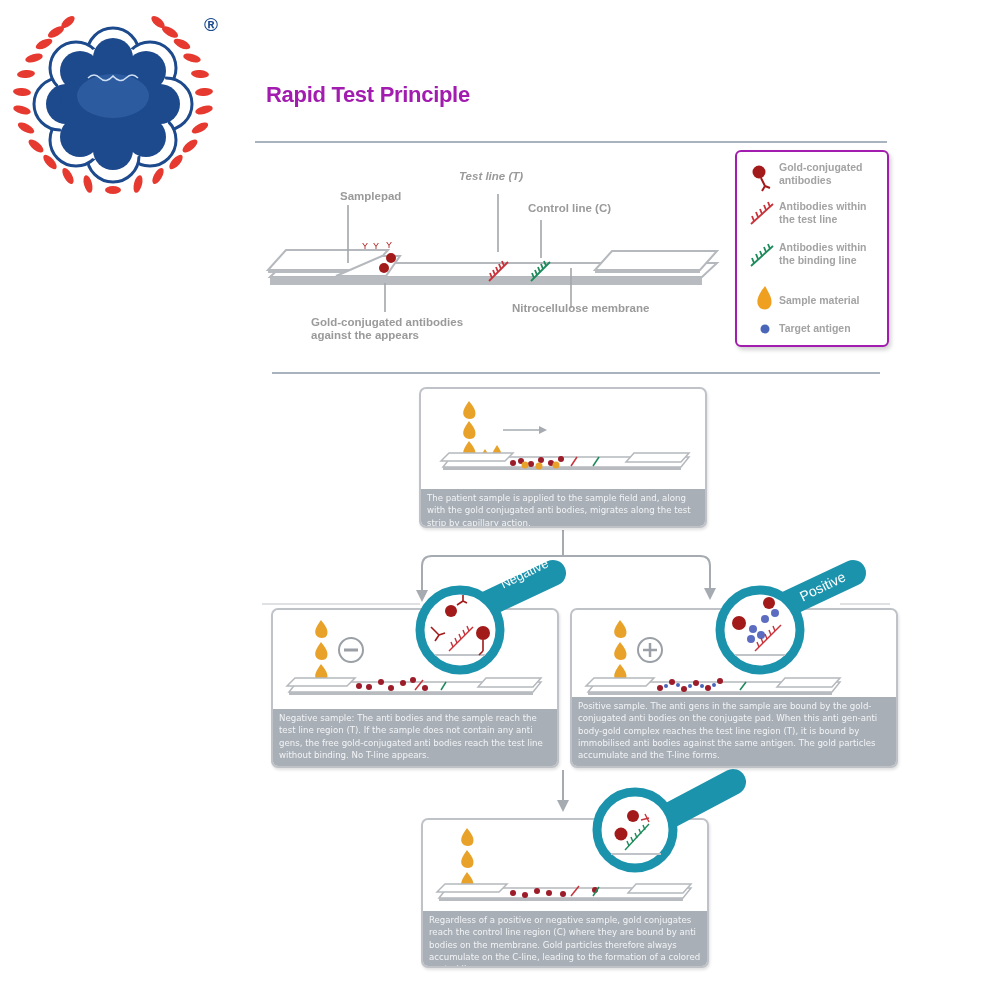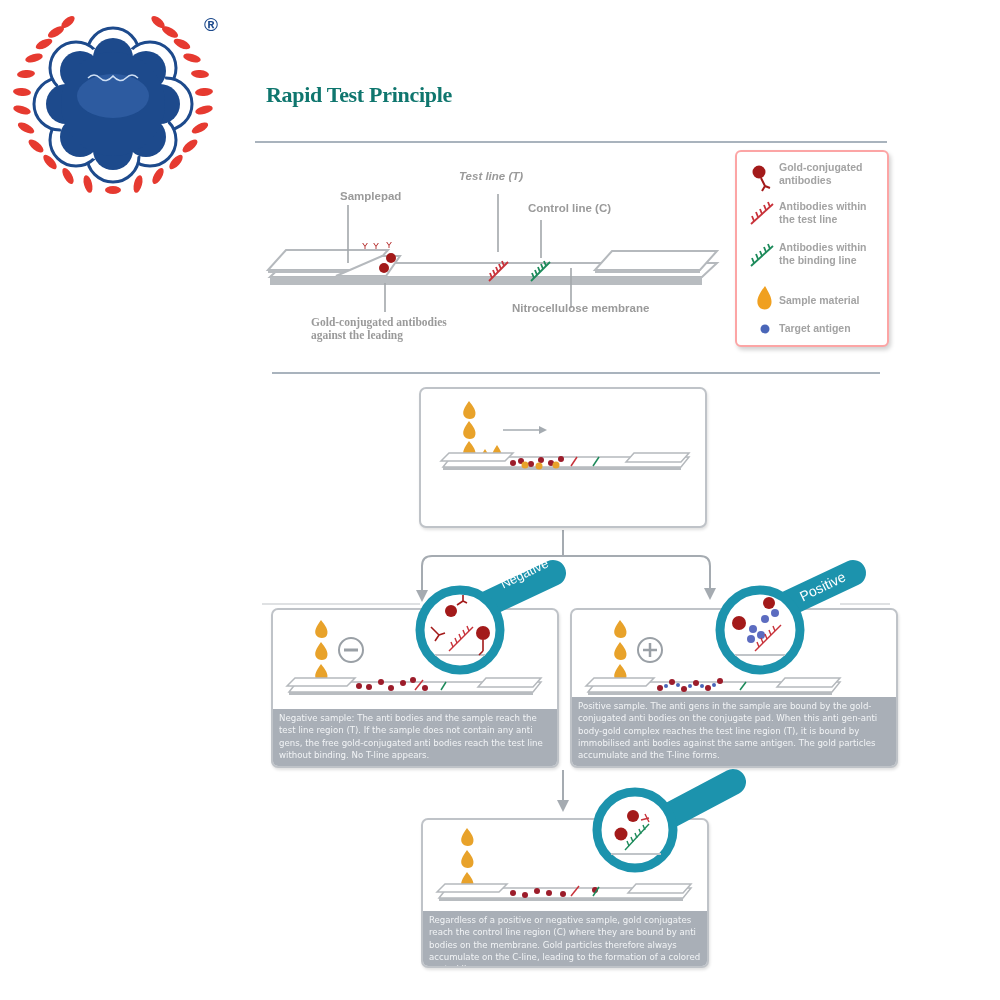--- a/index.html
+++ b/index.html
@@ -1,21 +1,21 @@
 <!DOCTYPE html>
 <html><head>
 <meta charset="utf-8">
 <style>
   html, body { margin:0; padding:0; background:#ffffff; }
   body { width:1000px; height:1000px; position:relative; overflow:hidden; font-family:"Liberation Sans", sans-serif; }
   .abs { position:absolute; }
-  .title { left:266px; top:82px; font-size:22px; font-weight:bold; color:#0f766e; letter-spacing:-0.3px;font-family:Liberation Serif, serif; }
+  .title { left:266px; top:82px; font-size:22px; font-weight:bold; color:#a21caf; letter-spacing:-0.3px; }
   .hr { height:2px; background:#a9b3bd; }
   .lbl { color:#9a9a9a; font-size:11.5px; font-weight:bold; line-height:13px; }
-  .legend-box { left:735px; top:150px; width:150px; height:193px; border:2px solid #fca5a5; border-radius:6px; background:#fff; box-shadow:2px 3px 4px rgba(0,0,0,0.18); }
+  .legend-box { left:735px; top:150px; width:150px; height:193px; border:2px solid #a21caf; border-radius:6px; background:#fff; box-shadow:2px 3px 4px rgba(0,0,0,0.18); }
   .leg-item { position:absolute; left:42px; color:#a3a3a3; font-size:10.5px; font-weight:bold; line-height:13px; }
   .panel { border:2px solid #bfc3c8; border-radius:7px; background:#fff; overflow:hidden; box-shadow:1px 2px 3px rgba(0,0,0,0.12); }
   .caption { position:absolute; left:0; right:0; bottom:0; background:#a9afb7; color:#f2f4f6; font-size:8.6px; line-height:12.3px; padding:3px 6px 4px 6px; font-family:"DejaVu Sans", sans-serif; }
   svg { position:absolute; overflow:visible; }
 </style>
 </head>
 <body>
 
 <div class="abs" style="left:8px;top:12px;width:210px;height:185px;">
   <svg width="210" height="185" viewBox="0 0 210 185">
@@ -126,23 +126,23 @@
     <line x1="348" y1="205" x2="348" y2="263"></line>
     <line x1="498" y1="194" x2="498" y2="252"></line>
     <line x1="541" y1="220" x2="541" y2="258"></line>
     <line x1="385" y1="283" x2="385" y2="312"></line>
     <line x1="571" y1="268" x2="571" y2="308"></line>
   </g>
 </svg>
 <div class="abs lbl" style="left:316px;top:190px;margin-left:24px;">Samplepad</div>
 <div class="abs lbl" style="left:459px;top:170px;font-style:italic;">Test line (T)</div>
 <div class="abs lbl" style="left:528px;top:202px;">Control line (C)</div>
-<div class="abs lbl" style="left:311px;top:316px;font-family:Liberation Serif, serif;">
+<div class="abs lbl" style="left:311px;top:316px;">
   <div>Gold-conjugated antibodies</div>
-  <div>against the leading</div>
+  <div>against the appears</div>
 </div>
 <div class="abs lbl" style="left:512px;top:302px;">Nitrocellulose membrane</div>
 
 <div class="abs legend-box">
   <svg width="40" height="190" style="left:8px;top:4px;">
     <g>
       <circle cx="14" cy="16" r="6.5" fill="#a31a1a"></circle>
       <path d="M16 22 L20 30 M20 30 L17 35 M20 30 L25 32" stroke="#a31a1a" stroke-width="2" fill="none"></path>
     </g>
     <g stroke="#c8323a" stroke-width="1.8" fill="none">
@@ -229,20 +229,21 @@
         <circle cx="140" cy="70" r="3"></circle>
     </g>
     <g fill="#e8a22a">
         <circle cx="104" cy="76" r="3.5"></circle>
         <circle cx="118" cy="77" r="3.5"></circle>
         <circle cx="135" cy="76" r="3.5"></circle>
       </g>
     <line x1="150" y1="77" x2="156" y2="68" stroke="#c8323a" stroke-width="1.5"></line>
     <line x1="172" y1="77" x2="178" y2="68" stroke="#1c8a5a" stroke-width="1.5"></line>
   </svg>
+  <div class="caption" style="height:30px;">The patient sample is applied to the sample field and, along with the gold conjugated anti bodies, migrates along the test strip by capillary action.</div>
 </div>
 
 <div class="abs panel" style="left:271px;top:608px;width:284px;height:156px;">
   <svg width="284" height="100" style="left:0;top:0;">
     <g fill="#e8a22a">
       <path d="M48 10 C43 17 41 21 43 25 C45 29 53 29 54 25 C56 20 52 15 48 10 Z"></path>
       <path d="M48 32 C43 39 41 43 43 47 C45 51 53 51 54 47 C56 42 52 37 48 32 Z"></path>
       <path d="M48 54 C43 61 41 65 43 69 C45 73 53 73 54 69 C56 64 52 59 48 54 Z"></path>
     </g>
     <g>

